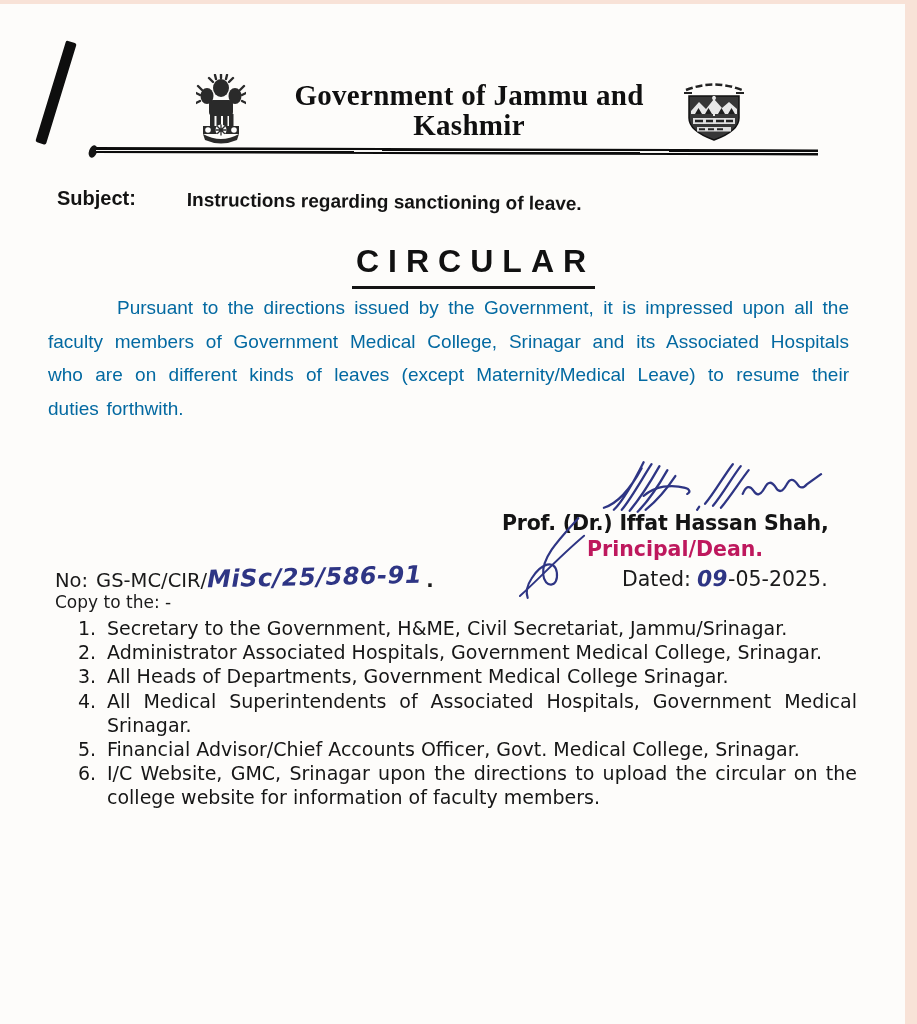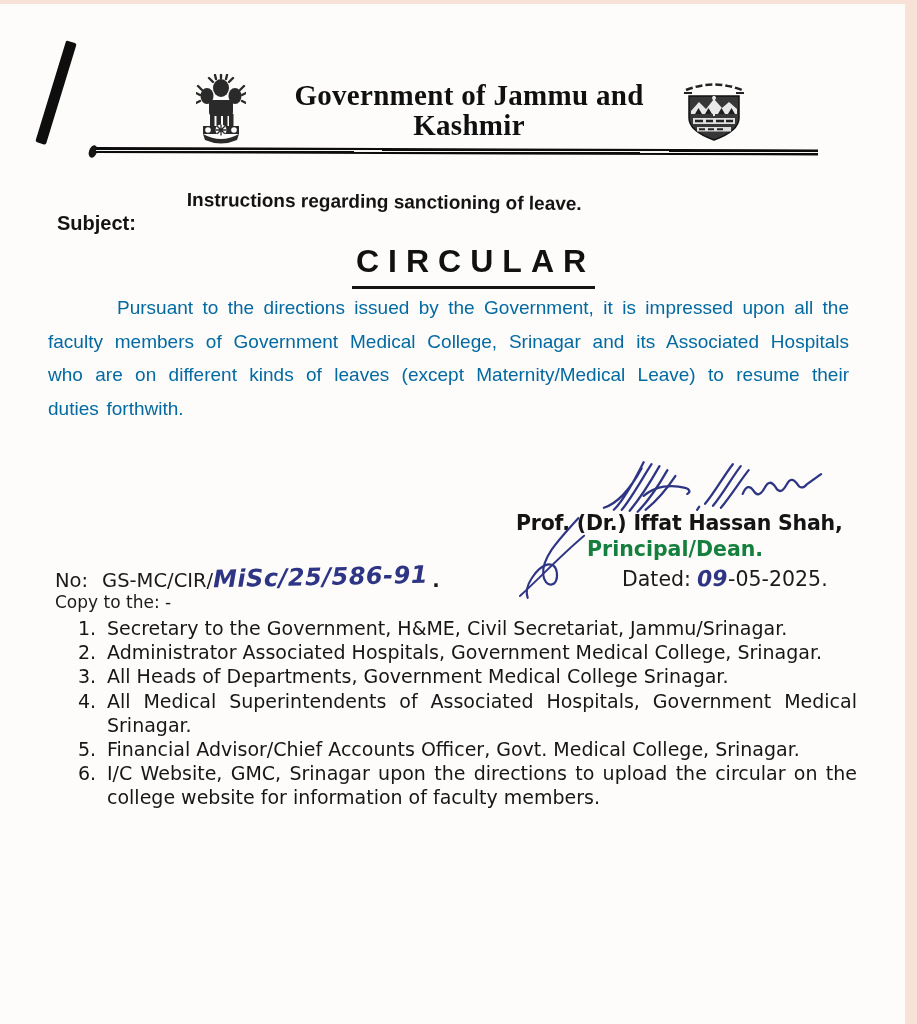--- a/index.html
+++ b/index.html
@@ -27,42 +27,42 @@
   .hdr-line2{font-family:"Liberation Serif",serif;font-size:23.5px;line-height:26px;margin-top:3px;}
   .hdr-line3{font-family:"Liberation Serif",serif;font-size:23.5px;line-height:25px;}
   .emblem-left{left:196px;top:74px;}
   .crest-right{left:681px;top:76px;}
   .rule{
     left:96px;top:147px;width:722px;height:6px;
     background:linear-gradient(#0c0c0c 0 2.5px,#f7f6f4 2.5px 3.6px,#0c0c0c 3.6px 100%);
     transform:rotate(0.2deg);transform-origin:left center;
   }
   
-  .subject-label{left:57px;top:187px;font-weight:bold;font-size:20px;color:#131313;margin-top:25px;}
+  .subject-label{left:57px;top:187px;font-weight:bold;font-size:20px;color:#131313;}
   .subject-text{left:187px;top:189px;font-weight:bold;font-size:19px;color:#131313;
     transform:rotate(0.6deg);transform-origin:left top;}
   
   .circ{
     left:352px;top:243px;font-weight:bold;font-size:32px;color:#111;
     letter-spacing:9px;padding:0 0 6px 4px;border-bottom:3px solid #141414;
   }
   
   .para{
     left:48px;top:291px;width:801px;
     font-size:19px;line-height:33.6px;color:#0369a1;
     text-align:justify;text-indent:69px;word-spacing:2.5px;
   }
   
   .sig-scribble{left:598px;top:452px;}
   .sig-flourish{left:516px;top:514px;}
-  .sig-name{left:516px;top:511px;font-family:"DejaVu Sans",sans-serif;font-weight:bold;font-size:20.5px;color:#141414;letter-spacing:-0.2px;}
-  .sig-desg{left:587px;top:537px;font-family:"DejaVu Sans",sans-serif;font-weight:bold;font-size:20.5px;color:#15803d;}
+  .sig-name{left:502px;top:511px;font-family:"DejaVu Sans",sans-serif;font-weight:bold;font-size:20.5px;color:#141414;letter-spacing:-0.2px;}
+  .sig-desg{left:587px;top:537px;font-family:"DejaVu Sans",sans-serif;font-weight:bold;font-size:20.5px;color:#be185d;}
   
   .ref-line{left:55px;top:565px;font-family:"DejaVu Sans",sans-serif;font-size:19.5px;color:#1a1a1a;white-space:nowrap;}
-  .ref-line .no-label{margin-right:14px;}
+  .ref-line .no-label{margin-right:8px;}
   .hand{color:#2e3584;font-family:"DejaVu Sans",sans-serif;font-style:italic;font-weight:bold;}
   .ref-hand{font-size:24px;letter-spacing:.5px;display:inline-block;transform:rotate(-1.2deg);position:relative;top:-2px;}
   .ref-suffix{font-weight:bold;margin-left:4px;}
   .dated-line{left:622px;top:566px;font-family:"DejaVu Sans",sans-serif;font-size:20.5px;color:#1a1a1a;white-space:nowrap;}
   .date-hand{font-size:22px;display:inline-block;transform:rotate(-2deg);}
   .copy-label{left:55px;top:592px;font-family:"DejaVu Sans",sans-serif;font-size:17px;color:#1a1a1a;}
   
   .copy-list{left:78px;top:616px;width:779px;font-family:"DejaVu Sans",sans-serif;font-size:19px;line-height:24.2px;color:#161616;}
   .li{display:flex;}
   .li-num{flex:0 0 29px;}

